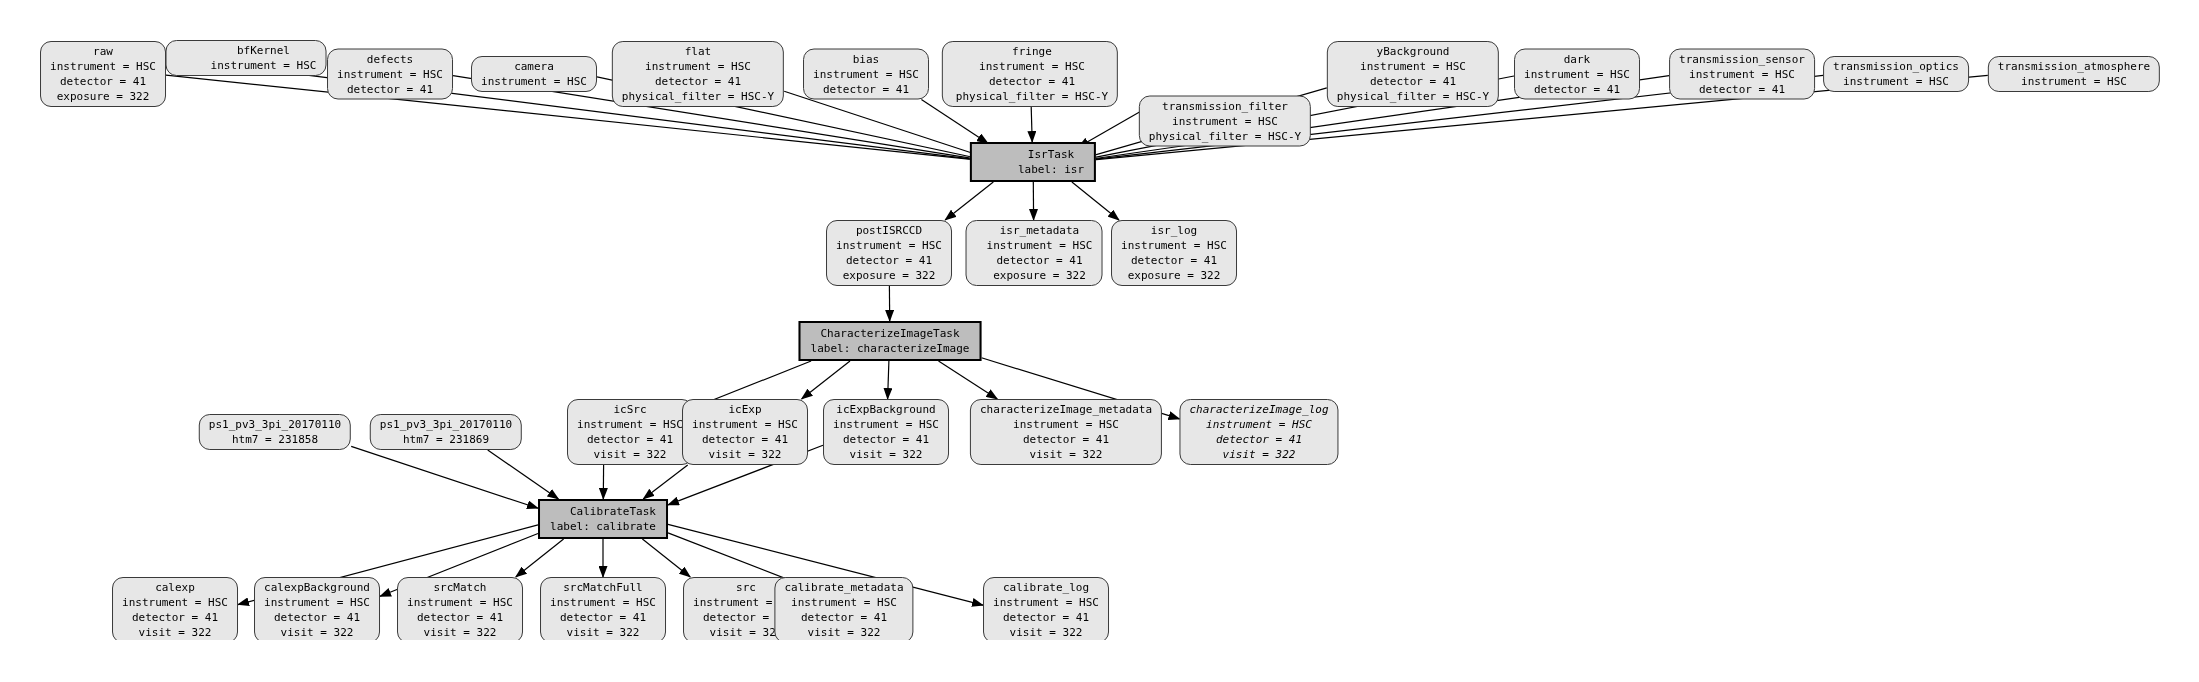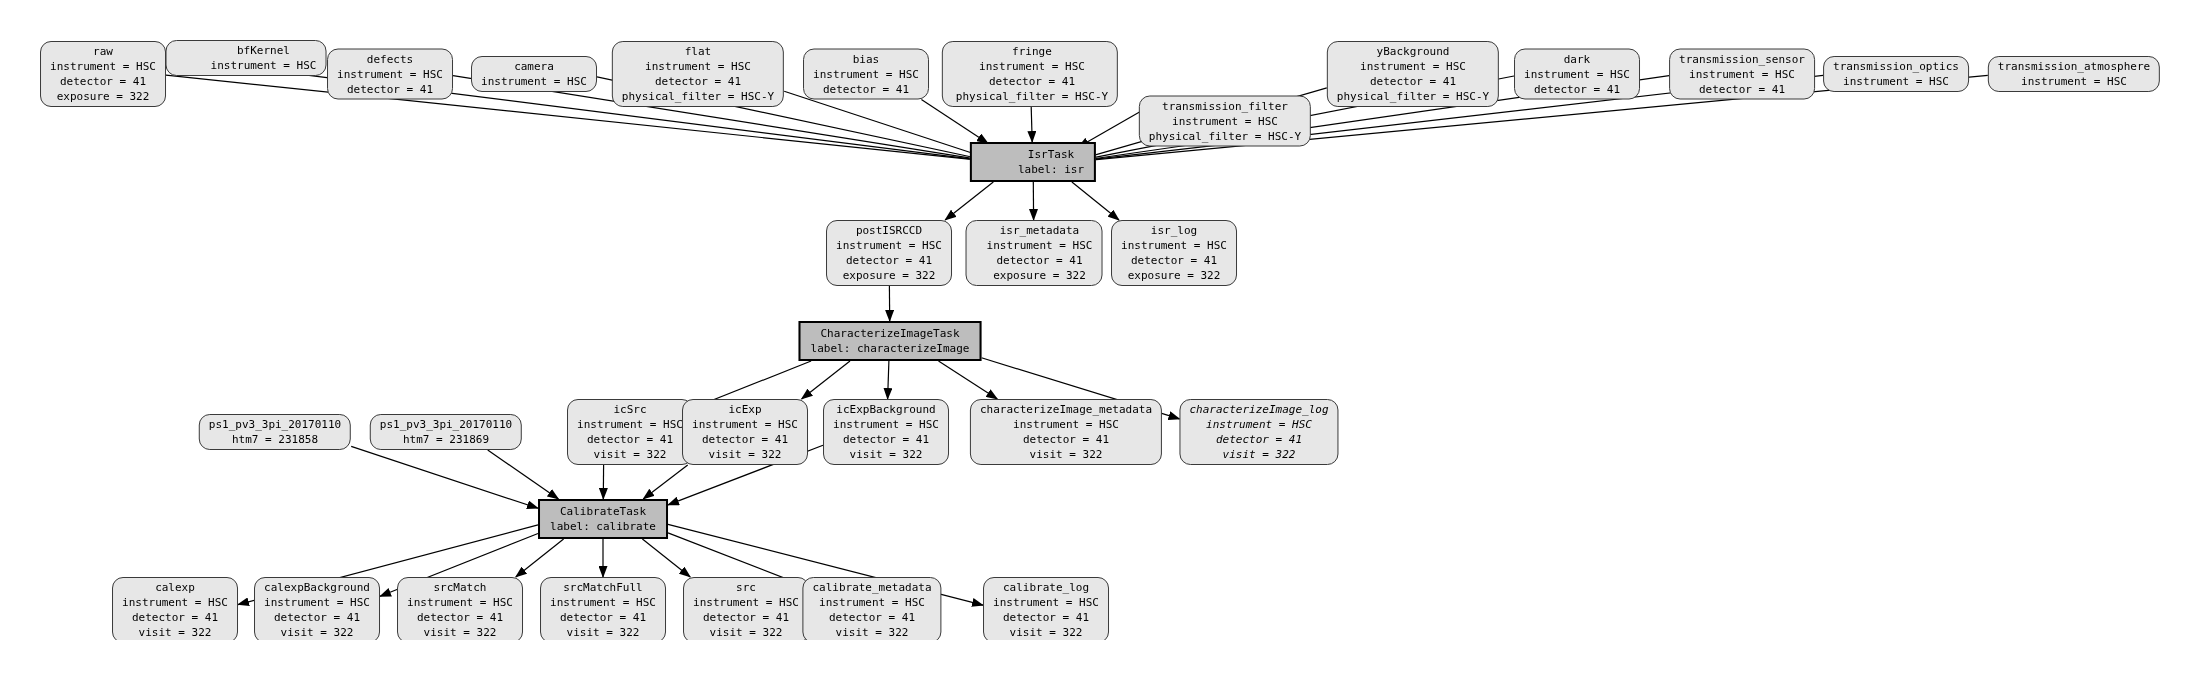--- a/index.html
+++ b/index.html
@@ -205,21 +205,21 @@
         <div class="node-line node-attr">instrument = HSC</div>
         <div class="node-line node-attr">detector = 41</div>
         <div class="node-line node-attr">visit = 322</div>
       </div>
       <div class="node dataset" style="left: 1259px; top: 432px; font-style: italic;">
         <div class="node-line node-title">characterizeImage_log</div>
         <div class="node-line node-attr">instrument = HSC</div>
         <div class="node-line node-attr">detector = 41</div>
         <div class="node-line node-attr">visit = 322</div>
       </div>
-      <div class="node task" style="left: 603px; top: 519px;">
+      <div class="node task" style="left: 603px; top: 519px; text-align: right;">
         <div class="node-line node-title">CalibrateTask</div>
         <div class="node-line node-attr">label: calibrate</div>
       </div>
       <div class="node dataset" style="left: 175px; top: 610px;">
         <div class="node-line node-title">calexp</div>
         <div class="node-line node-attr">instrument = HSC</div>
         <div class="node-line node-attr">detector = 41</div>
         <div class="node-line node-attr">visit = 322</div>
       </div>
       <div class="node dataset" style="left: 317px; top: 610px;">
@@ -239,21 +239,21 @@
         <div class="node-line node-attr">instrument = HSC</div>
         <div class="node-line node-attr">detector = 41</div>
         <div class="node-line node-attr">visit = 322</div>
       </div>
       <div class="node dataset" style="left: 746px; top: 610px;">
         <div class="node-line node-title">src</div>
         <div class="node-line node-attr">instrument = HSC</div>
         <div class="node-line node-attr">detector = 41</div>
         <div class="node-line node-attr">visit = 322</div>
       </div>
-      <div class="node dataset" style="left: 872px; top: 610px;">
+      <div class="node dataset" style="left: 844px; top: 610px;">
         <div class="node-line node-title">calibrate_metadata</div>
         <div class="node-line node-attr">instrument = HSC</div>
         <div class="node-line node-attr">detector = 41</div>
         <div class="node-line node-attr">visit = 322</div>
       </div>
       <div class="node dataset" style="left: 1046px; top: 610px;">
         <div class="node-line node-title">calibrate_log</div>
         <div class="node-line node-attr">instrument = HSC</div>
         <div class="node-line node-attr">detector = 41</div>
         <div class="node-line node-attr">visit = 322</div>

